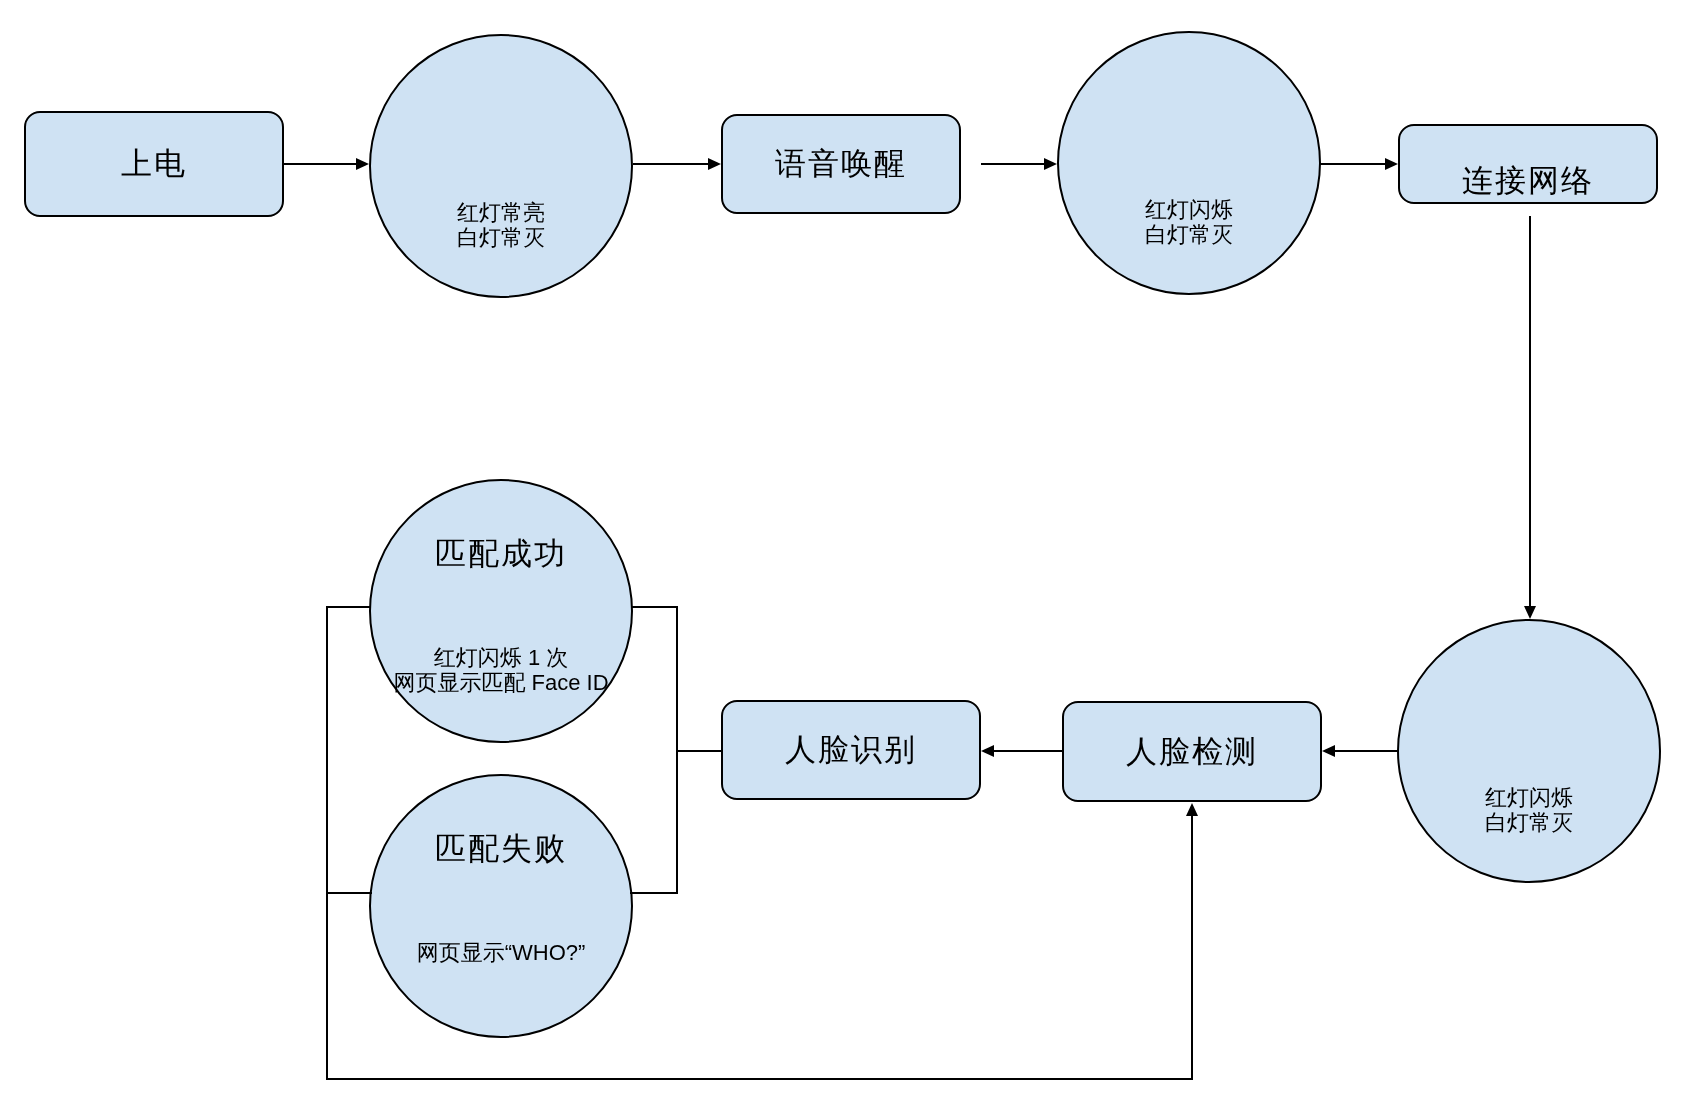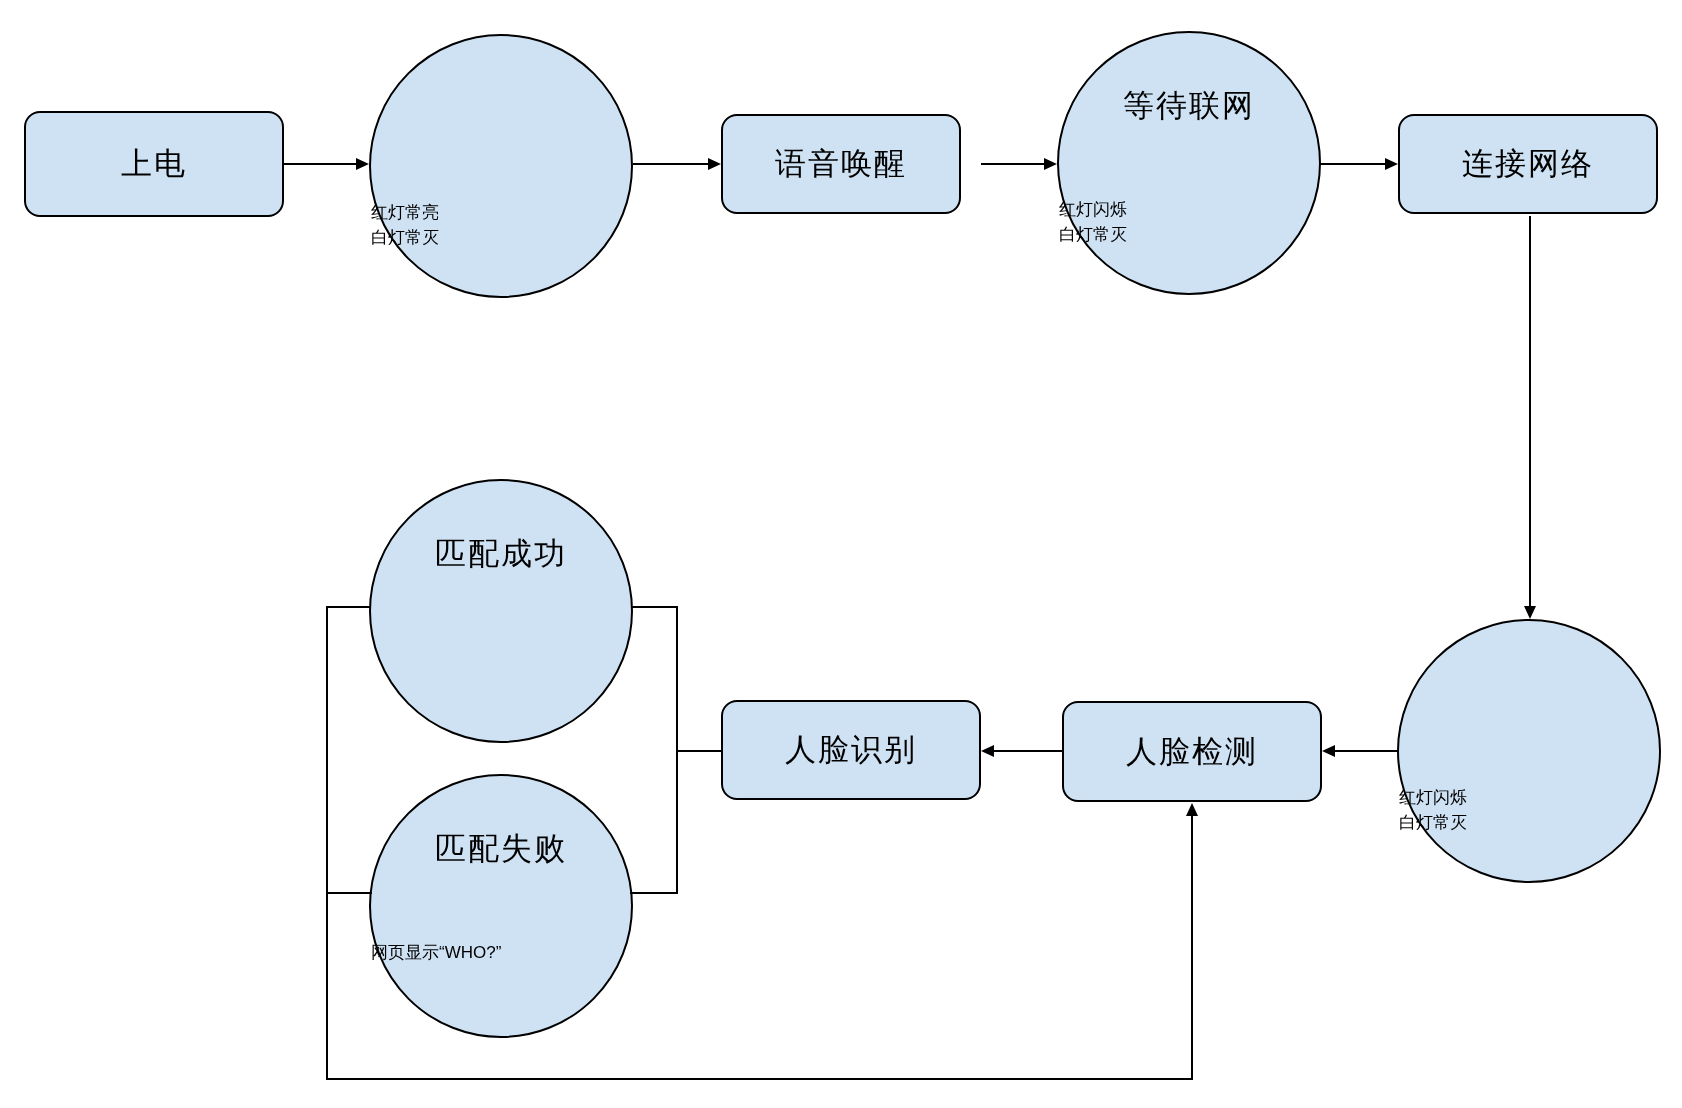--- a/index.html
+++ b/index.html
@@ -40,21 +40,22 @@
     right: 0;
     text-align: center;
     font-size: 31px;
     letter-spacing: 2px;
   }
   .circle .sub {
     position: absolute;
     top: 164px;
     left: 0;
     right: 0;
-    font-size: 17px;
+    text-align: center;
+    font-size: 22px;
     line-height: 25px;
     white-space: pre-line;
   }
   .hline {
     position: absolute;
     height: 2px;
     background: var(--line, #000000);
   }
   .vline {
     position: absolute;
@@ -83,44 +84,45 @@
   <div class="node circle" style="left:369px; top:34px; width:264px; height:264px;">
     <div class="sub">红灯常亮
 白灯常灭</div>
   </div>
 
   <div class="node rect" style="left:721px; top:114px; width:240px; height:100px;">
     <span>语音唤醒</span>
   </div>
 
   <div class="node circle" style="left:1057px; top:31px; width:264px; height:264px;">
-    <div class="title">等待联网</div>
     <div class="sub">红灯闪烁
 白灯常灭</div>
   </div>
 
-  <div class="node rect" style="left:1398px; top:114px; width:260px; height:100px;">
+  <div class="node rect" style="left:1398px; top:124px; width:260px; height:80px;align-items:flex-end;">
     <span>连接网络</span>
   </div>
 
   <div class="node circle" style="left:1397px; top:619px; width:264px; height:264px;">
     <div class="sub">红灯闪烁
 白灯常灭</div>
   </div>
 
   <div class="node rect" style="left:721px; top:700px; width:260px; height:100px;">
     <span>人脸识别</span>
   </div>
 
   <div class="node rect" style="left:1062px; top:701px; width:260px; height:101px;">
     <span>人脸检测</span>
   </div>
 
   <div class="node circle" style="left:369px; top:479px; width:264px; height:264px;">
     <div class="title">匹配成功</div>
+    <div class="sub">红灯闪烁 1 次
+网页显示匹配 Face ID</div>
   </div>
 
   <div class="node circle" style="left:369px; top:774px; width:264px; height:264px;">
     <div class="title">匹配失败</div>
     <div class="sub">网页显示“WHO?”</div>
   </div>
 
   <div class="hline" style="left:284px; top:163px; width:72px;"></div>
   <div class="arr right" style="left:356px; top:158px;"></div>
 

